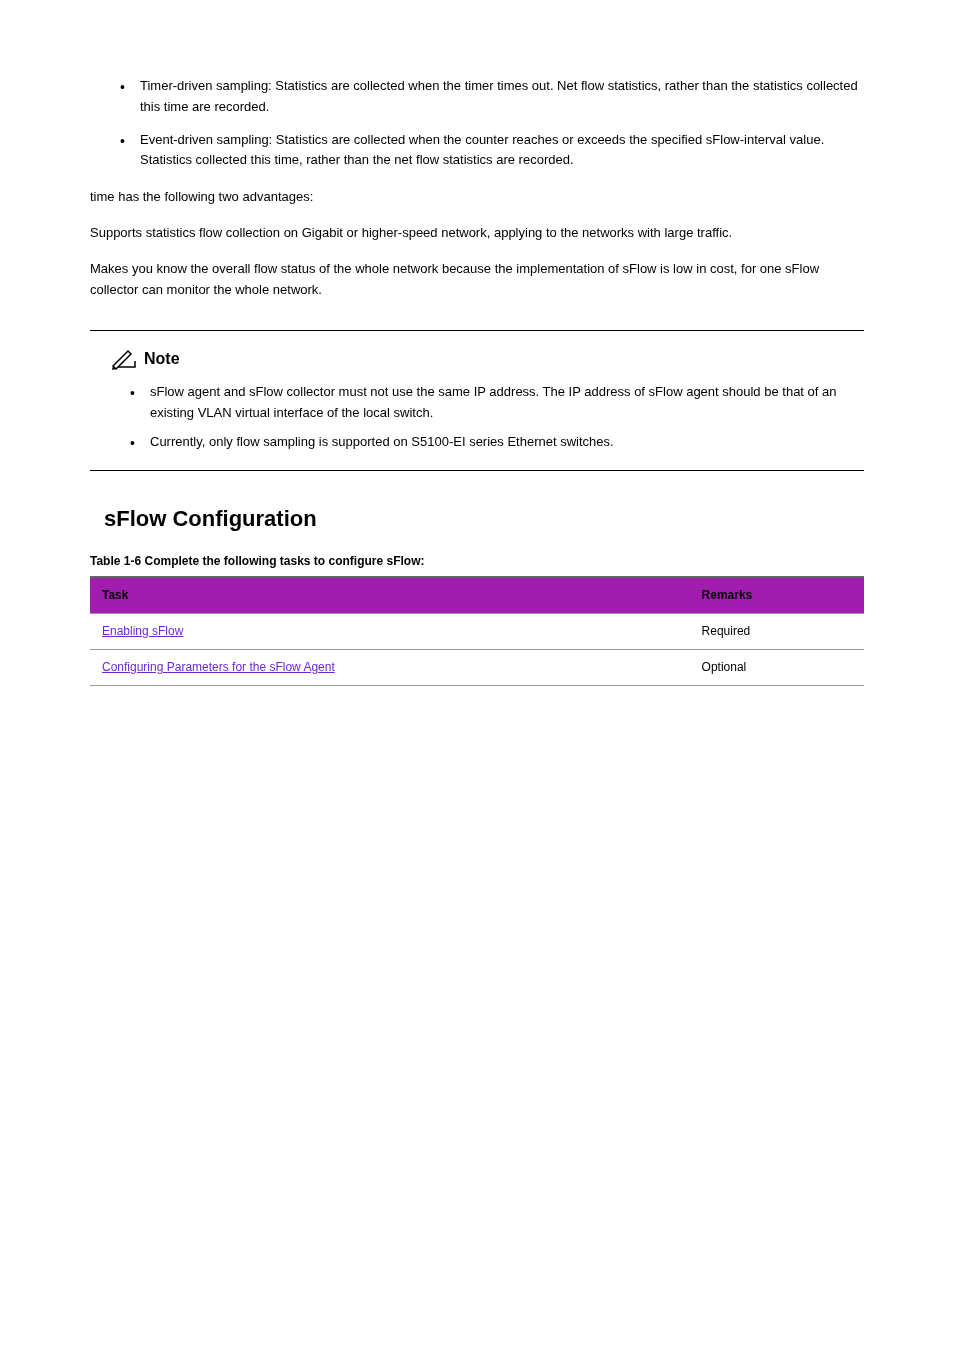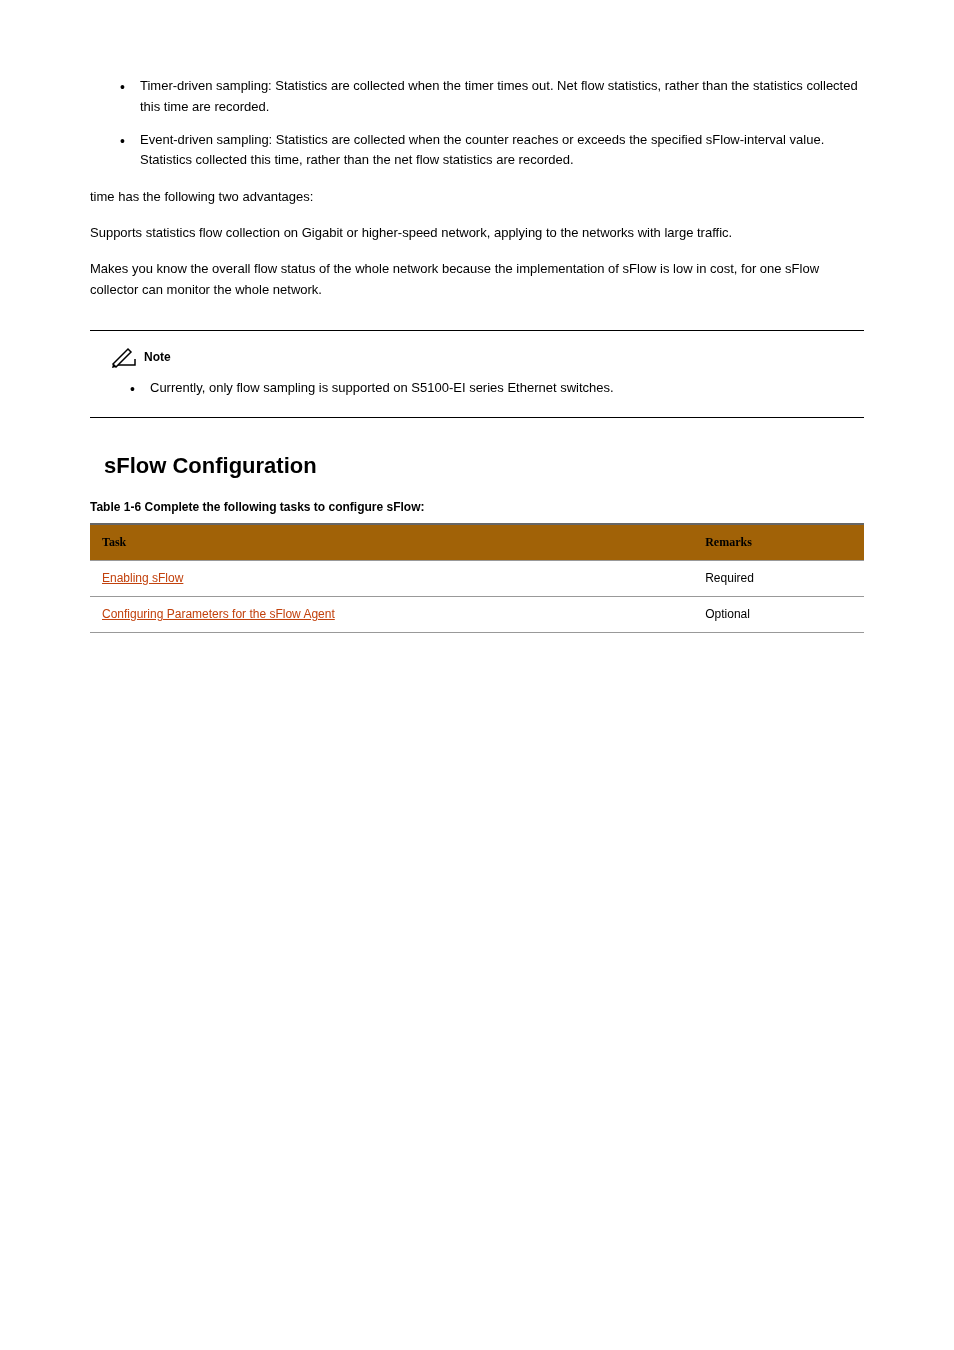--- a/index.html
+++ b/index.html
@@ -44,21 +44,21 @@
       margin-bottom: 10px;
       padding-left: 20px;
     }
     .note-icon {
       width: 28px;
       height: 22px;
       margin-right: 6px;
     }
     .note-label {
       font-weight: bold;
-      font-size: 12px;
+      font-size: 16px;
     }
     .note-list {
       list-style: none;
       padding-left: 40px;
       margin: 0;
     }
     .note-list li {
       position: relative;
       padding-left: 20px;
       margin-bottom: 8px;
@@ -80,38 +80,37 @@
       margin: 10px 0 5px 10px;
     }
     table {
       width: calc(100% - 20px);
       margin: 0 10px;
       border-collapse: collapse;
       border-top: 2px solid #666;
       border-bottom: 1px solid #666;
     }
     thead tr {
-      background: #a16207;
-      font-family: Liberation Serif, serif;
+      background: #a21caf;
     }
     th {
       text-align: left;
       padding: 8px 12px;
       font-weight: bold;
       font-size: 12px;
       border-bottom: 1px solid #999;
     }
     td {
       padding: 8px 12px;
       font-size: 12px;
       border-bottom: 1px solid #999;
       vertical-align: middle;
     }
     .link {
-      color: #c2410c;
+      color: #6d28d9;
       text-decoration: underline;
       cursor: pointer;
     }
   </style>
 </head>
 <body>
 
 <ul class="bullet-list">
   <li><span>Timer-driven sampling: Statistics are collected when the timer times out. Net flow statistics, rather than the statistics collected this time are recorded.</span></li>
   <li><span>Event-driven sampling: Statistics are collected when the counter reaches or exceeds the specified sFlow-interval value. Statistics collected this time, rather than the net flow statistics are recorded.</span></li>
@@ -124,20 +123,21 @@
 <div class="note-box">
   <div class="note-header">
     <svg class="note-icon" viewBox="0 0 28 22">
       <path d="M 3 18 L 18 3 L 21 6 L 6 21 Z" fill="none" stroke="#000" stroke-width="1.5"></path>
       <path d="M 3 18 L 2 22 L 6 21 Z" fill="#000"></path>
       <path d="M 8 19 L 25 19 L 25 13" fill="none" stroke="#000" stroke-width="1.5"></path>
     </svg>
     <span class="note-label">Note</span>
   </div>
   <ul class="note-list">
+    <li><span>sFlow agent and sFlow collector must not use the same IP address. The IP address of sFlow agent should be that of an existing VLAN virtual interface of the local switch.</span></li>
     <li><span>Currently, only flow sampling is supported on S5100-EI series Ethernet switches.</span></li>
   </ul>
 </div>
 
 <h2>sFlow Configuration</h2>
 
 <div class="table-title">Table 1-6 Complete the following tasks to configure sFlow:</div>
 
 <table>
   <thead>

